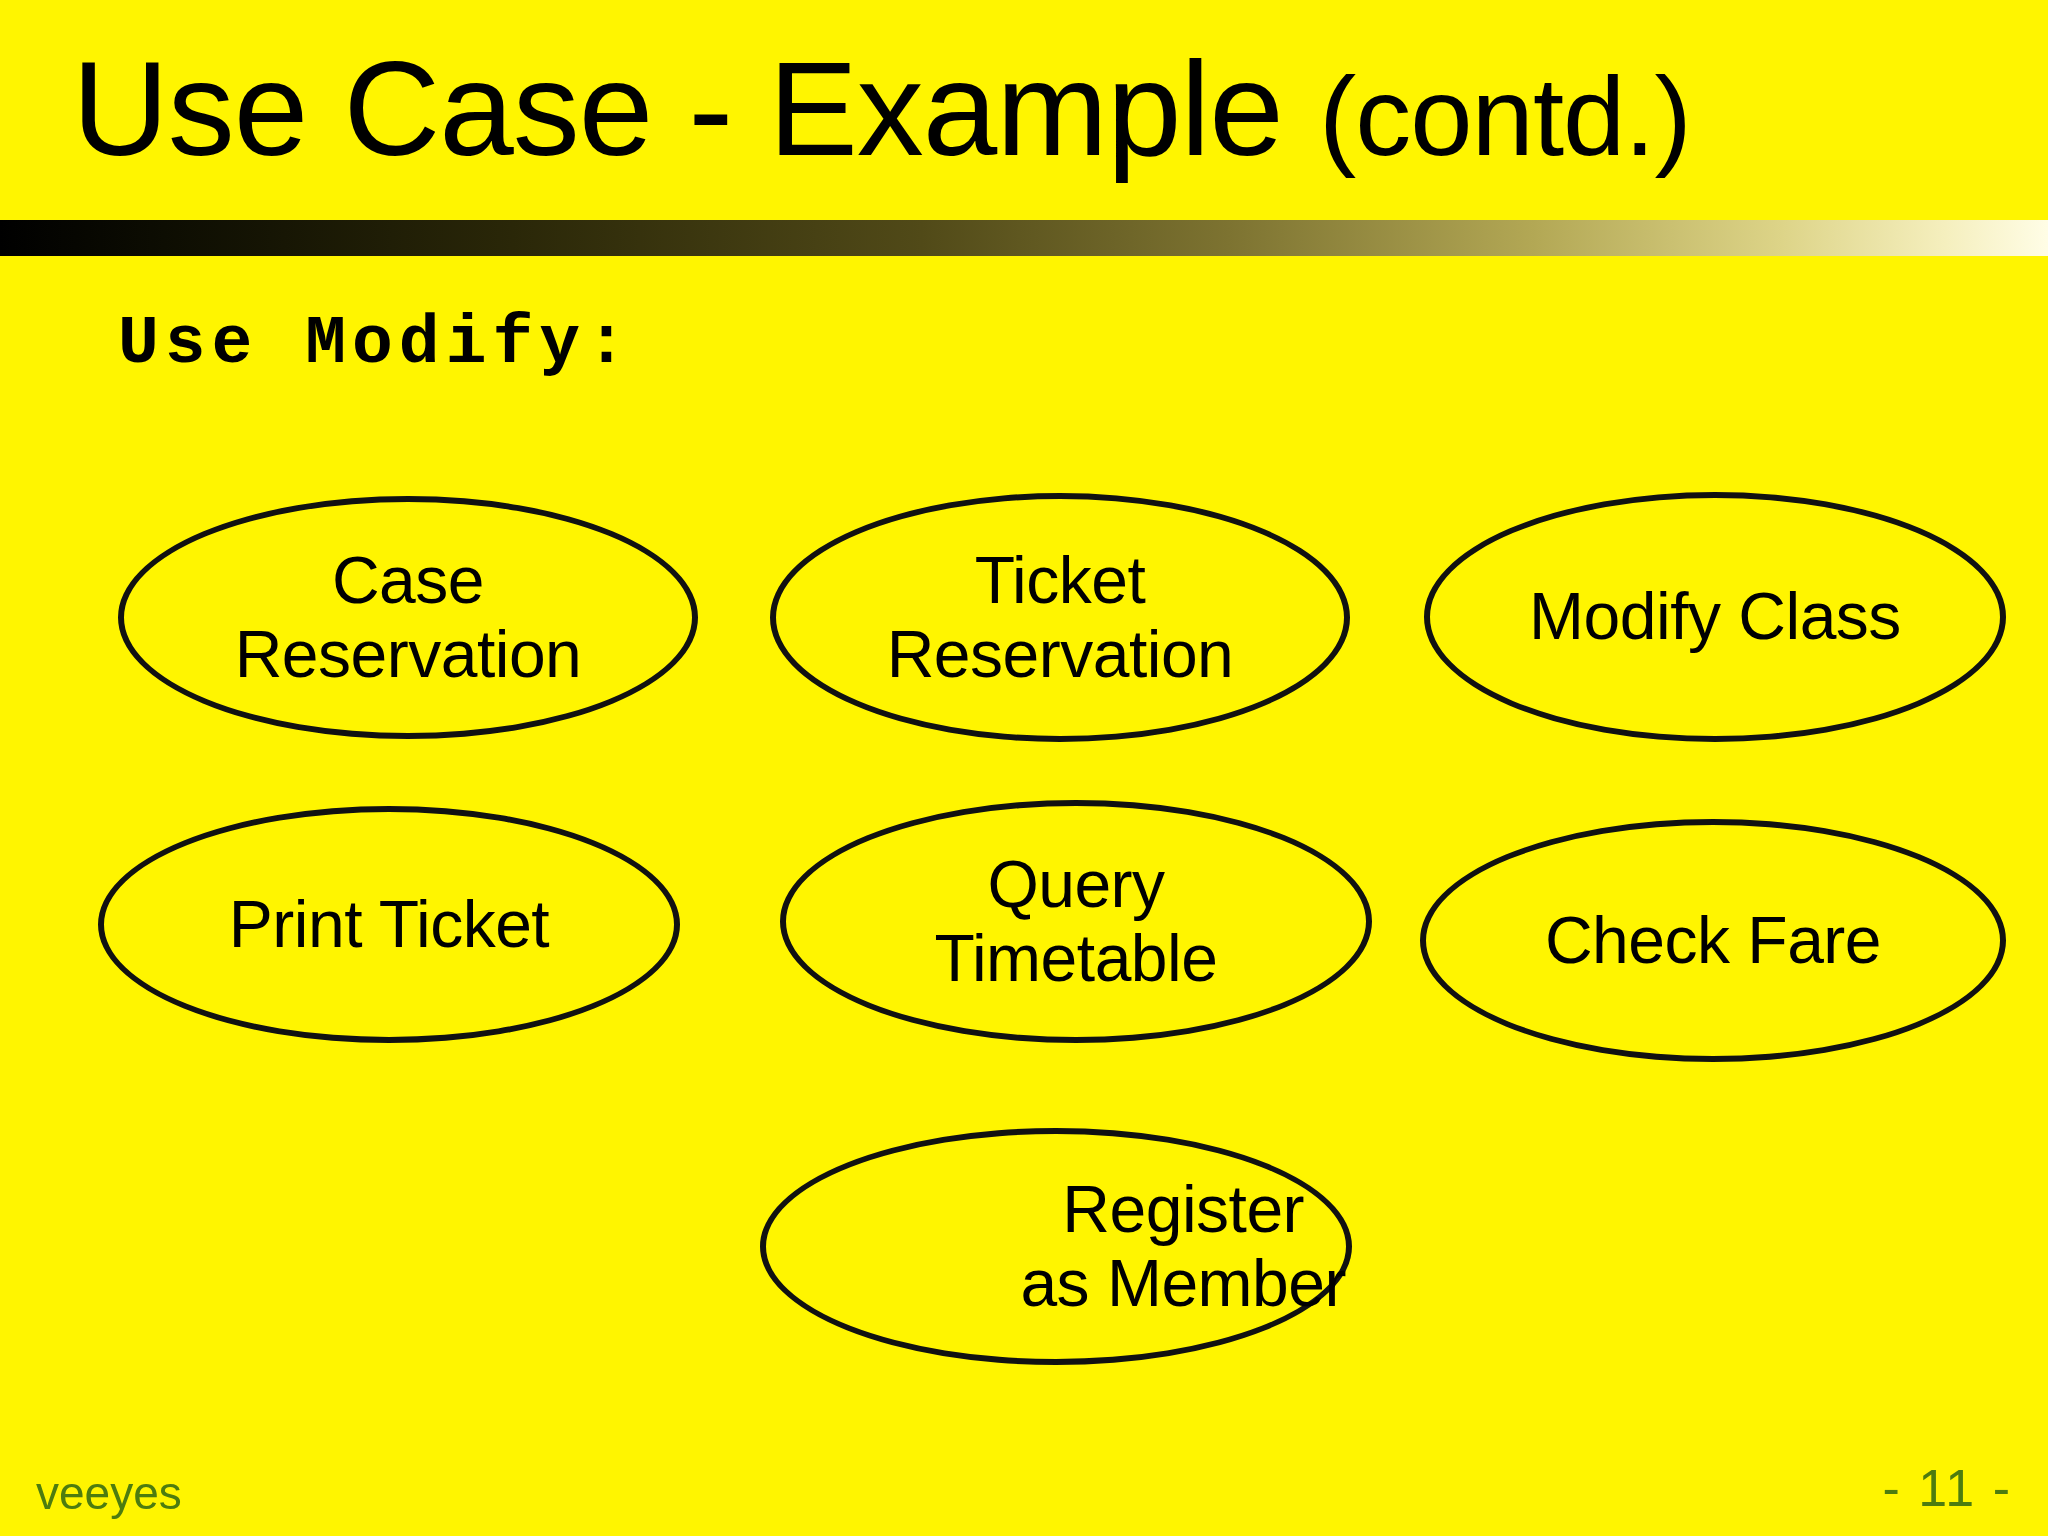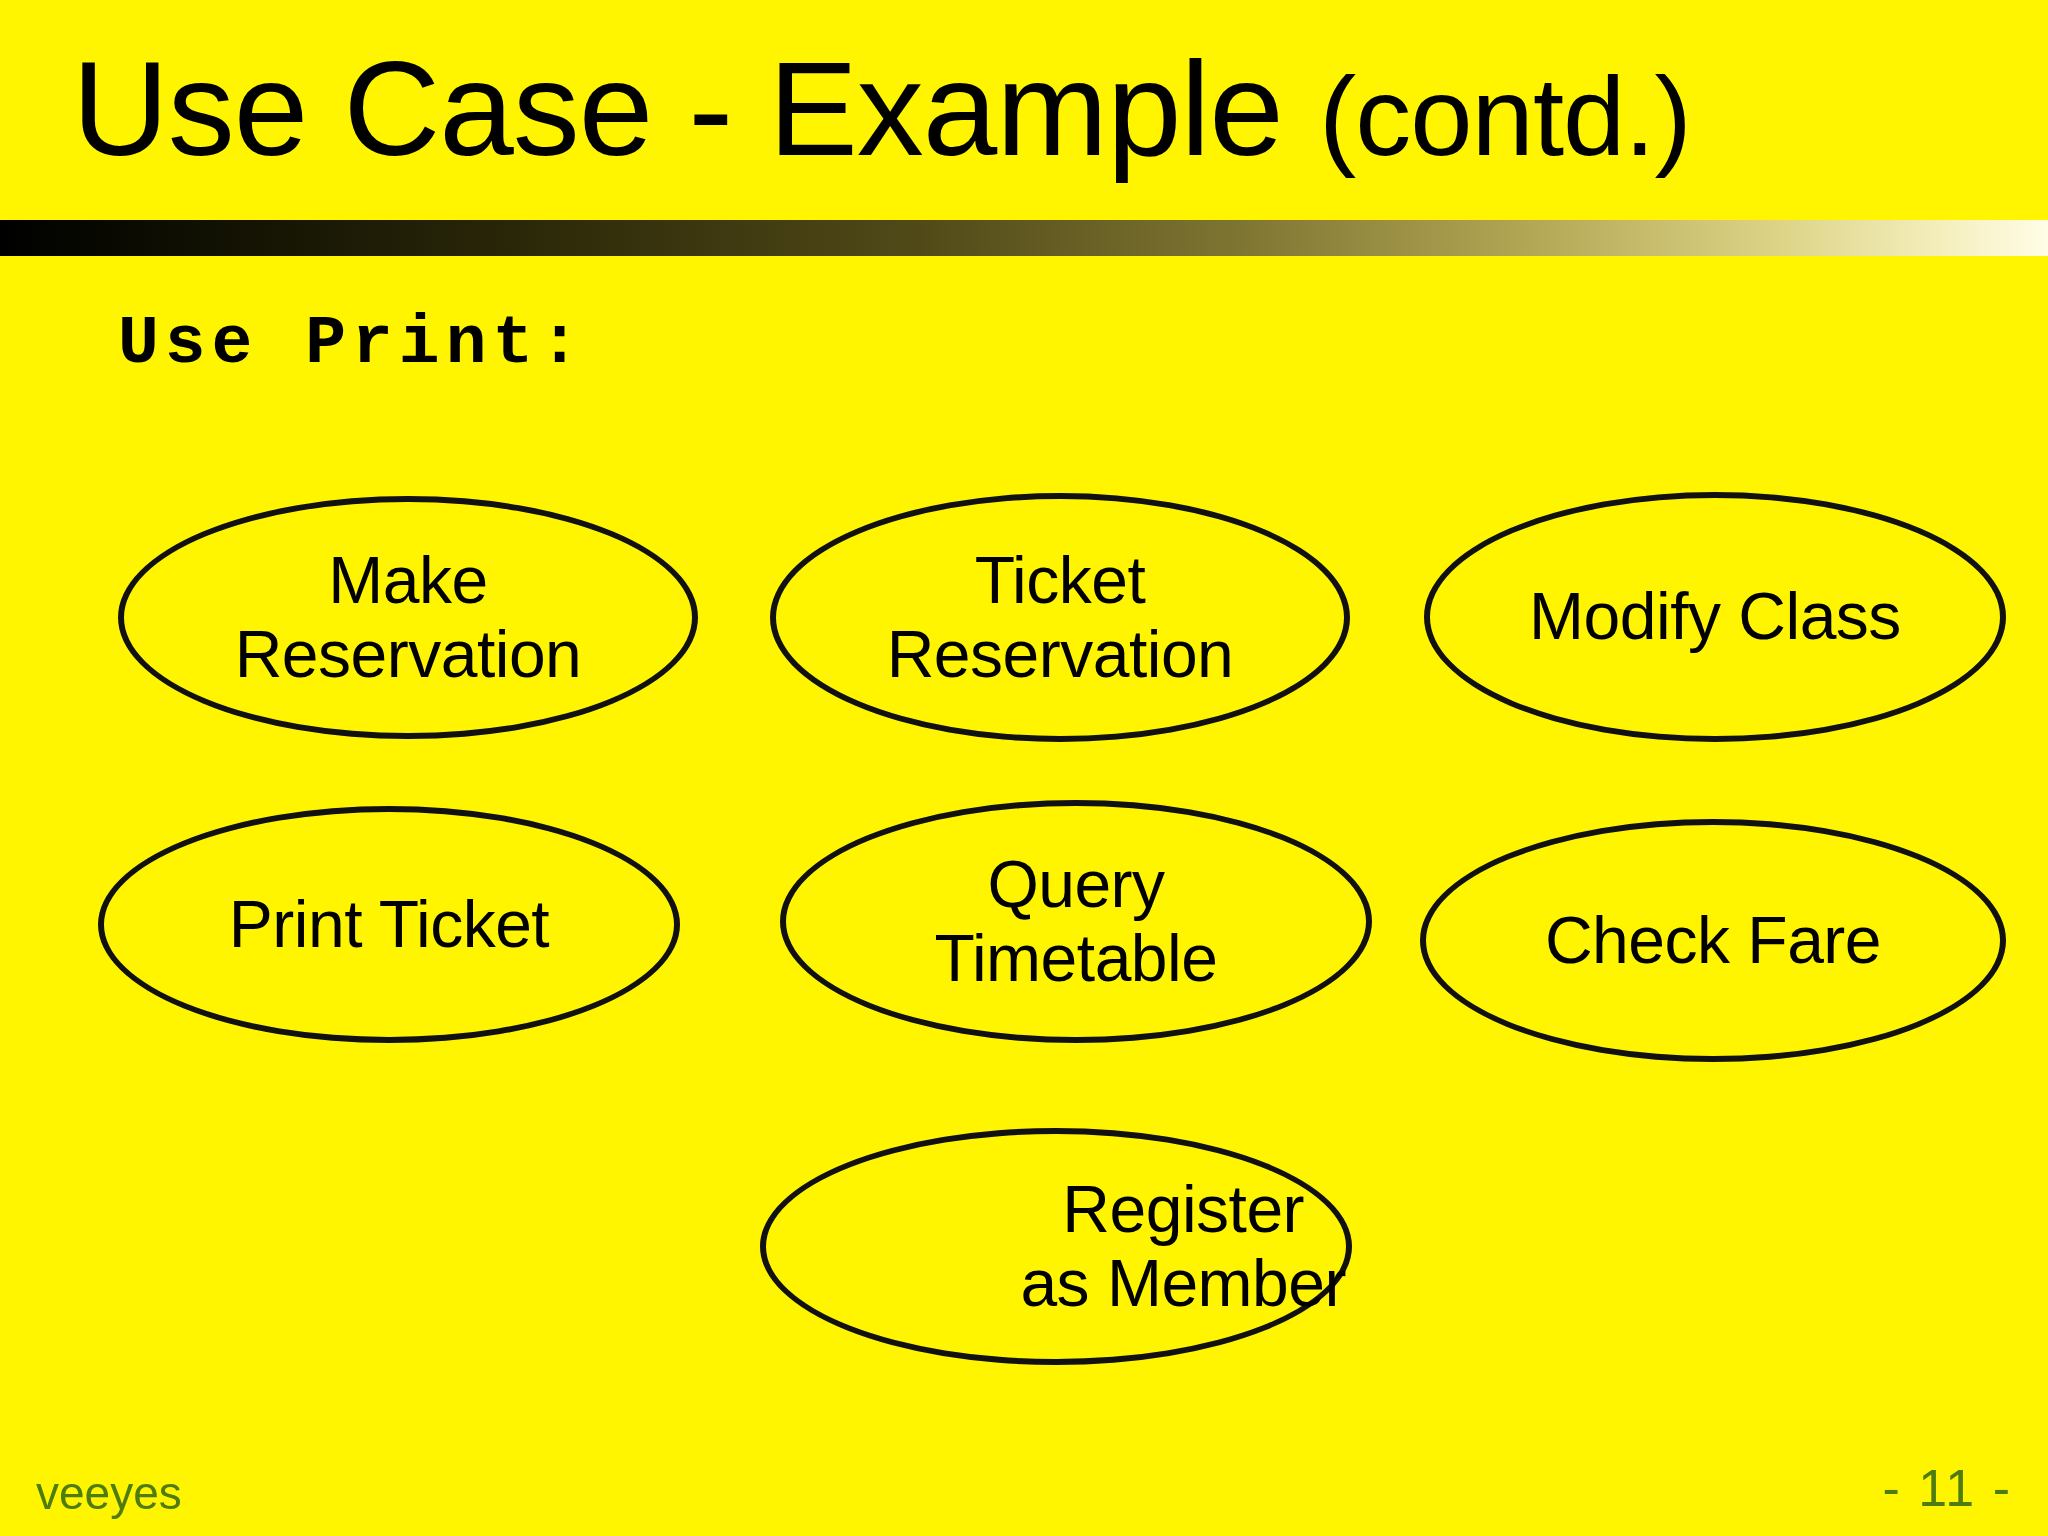--- a/index.html
+++ b/index.html
@@ -134,24 +134,24 @@
 <body>
 
 <div id="slide">
 
   <div class="title-bar">
     <div class="title-text"><span class="title-main">Use Case - Example </span><span class="title-contd">(contd.)</span></div>
   </div>
 
   <div class="divider"></div>
 
-  <div class="section-label">Use Print:</div>
+  <div class="section-label">Use Modify:</div>
 
   <div class="usecase" id="uc-make-reservation">
-    <span class="usecase-label">Make
+    <span class="usecase-label">Case
 Reservation</span>
   </div>
 
   <div class="usecase" id="uc-cancel-reservation">
     <span class="usecase-label">Ticket
 Reservation</span>
   </div>
 
   <div class="usecase" id="uc-modify-class">
     <span class="usecase-label">Modify Class</span>

